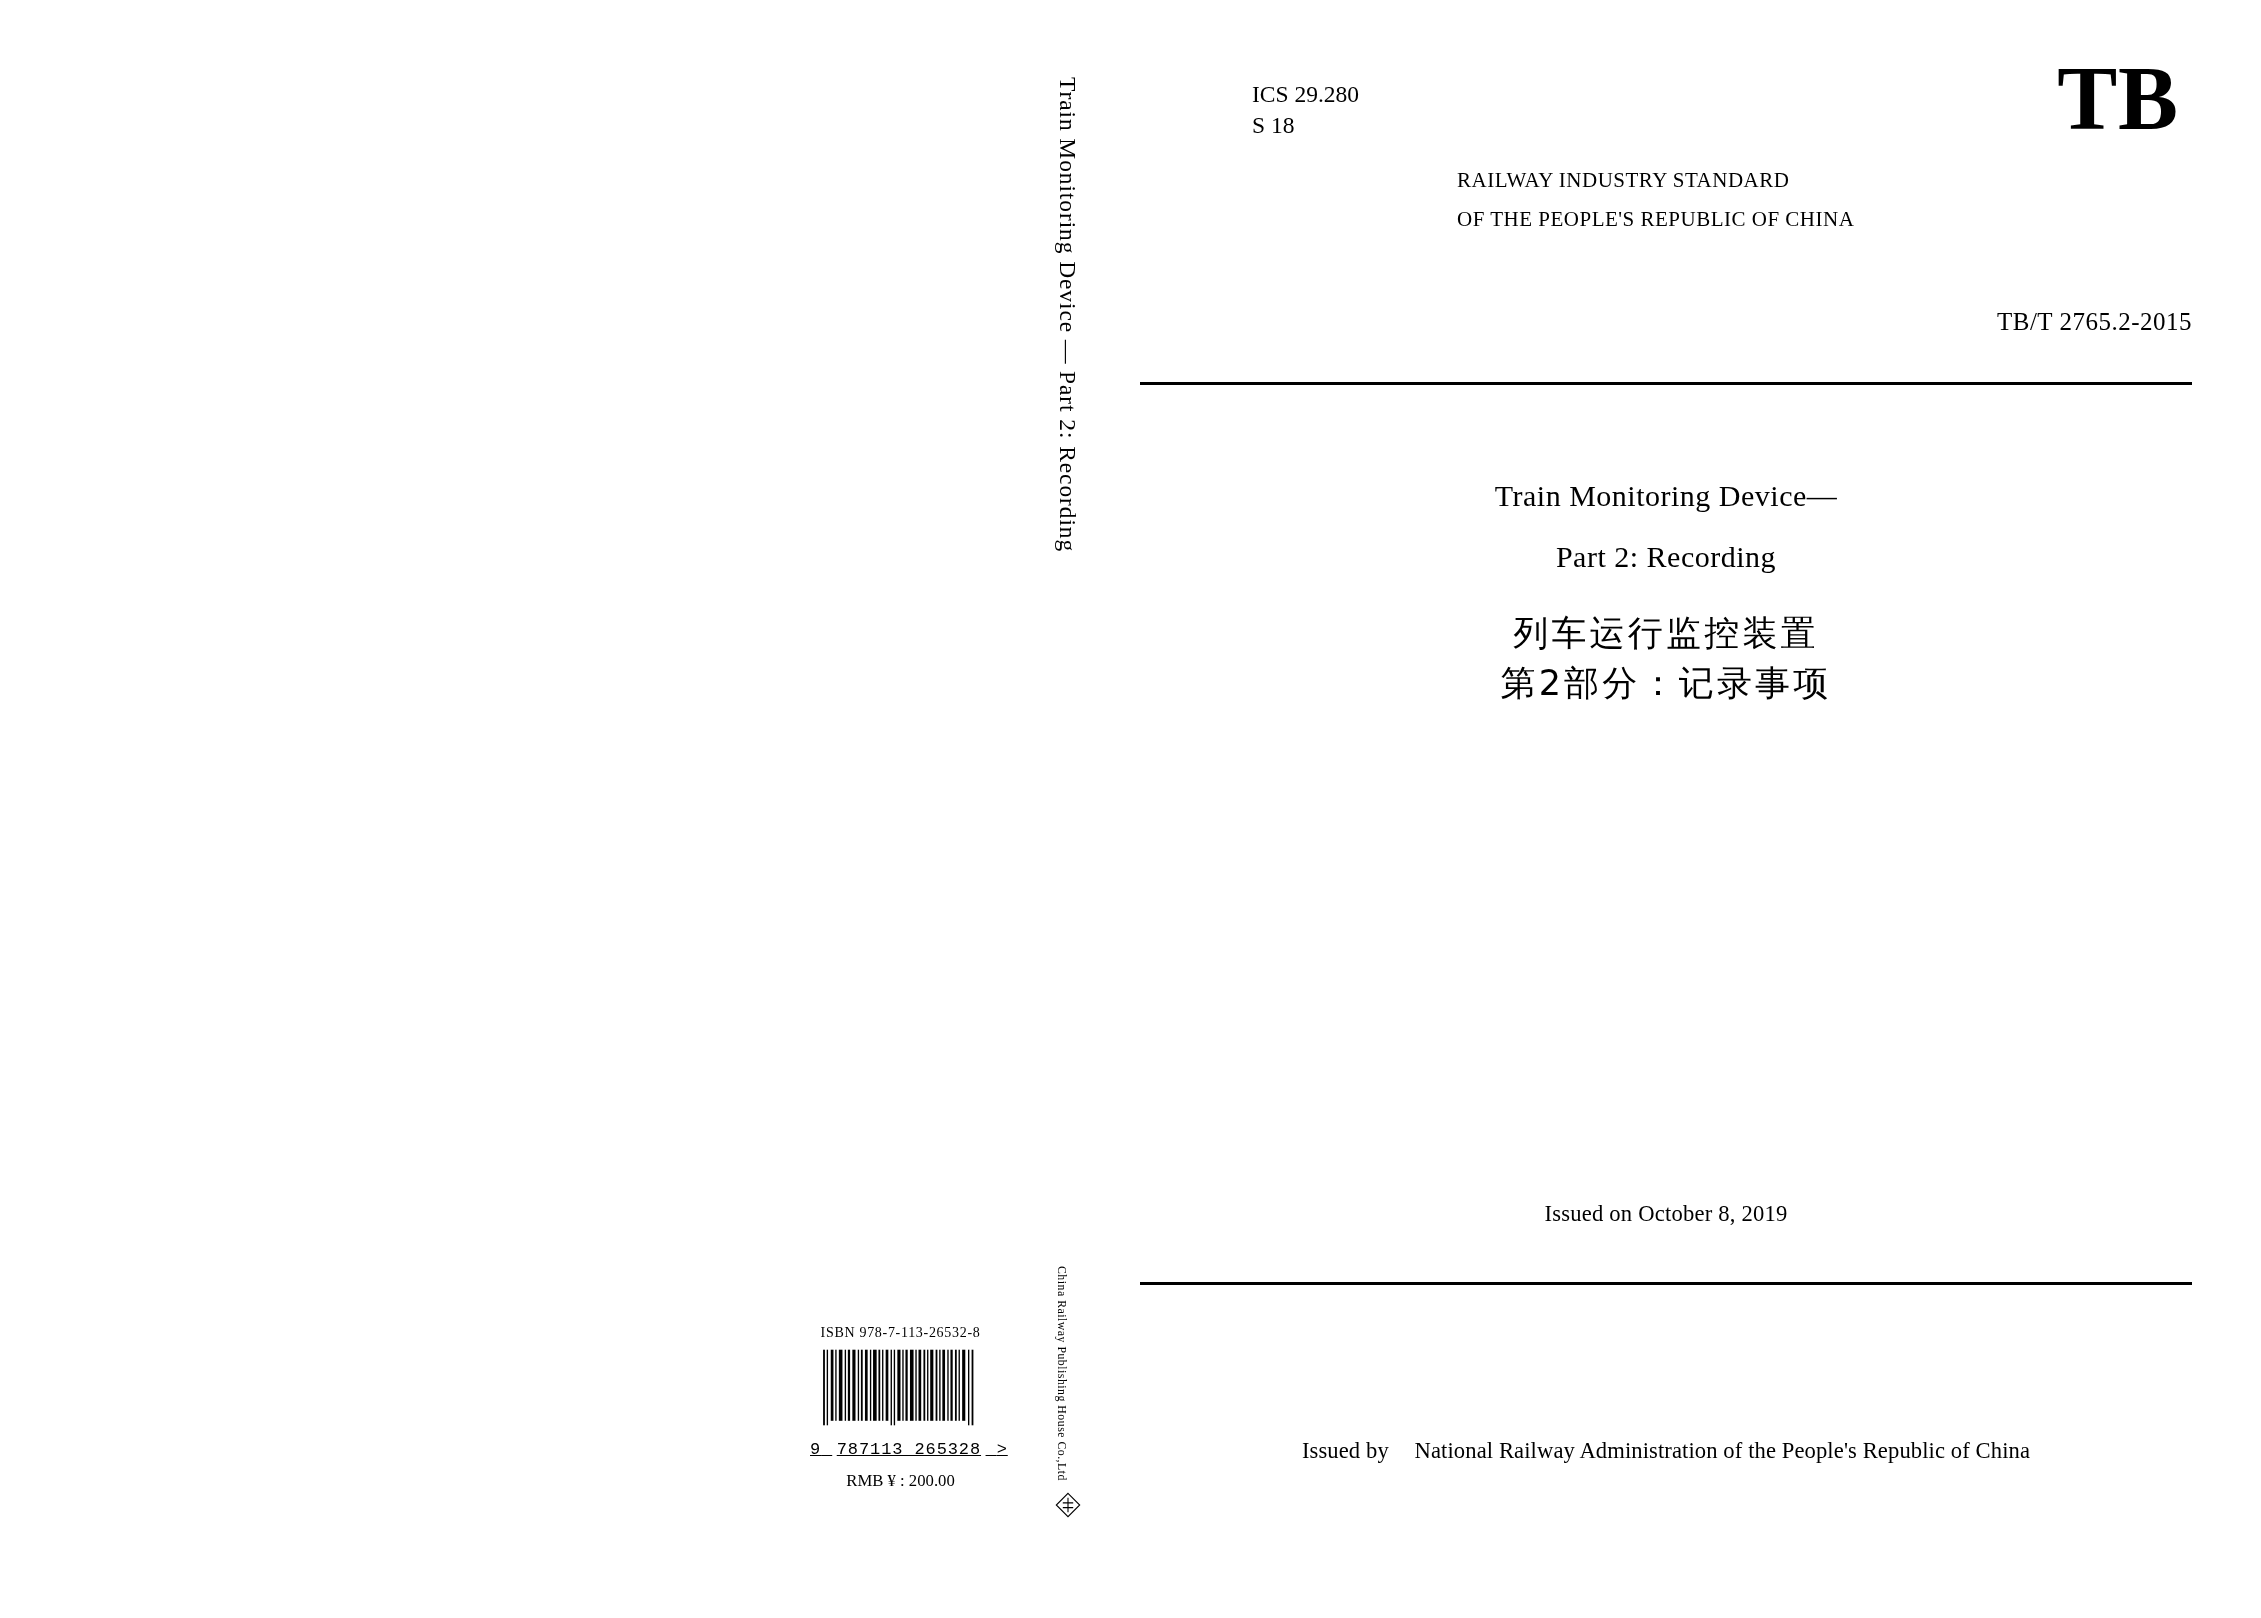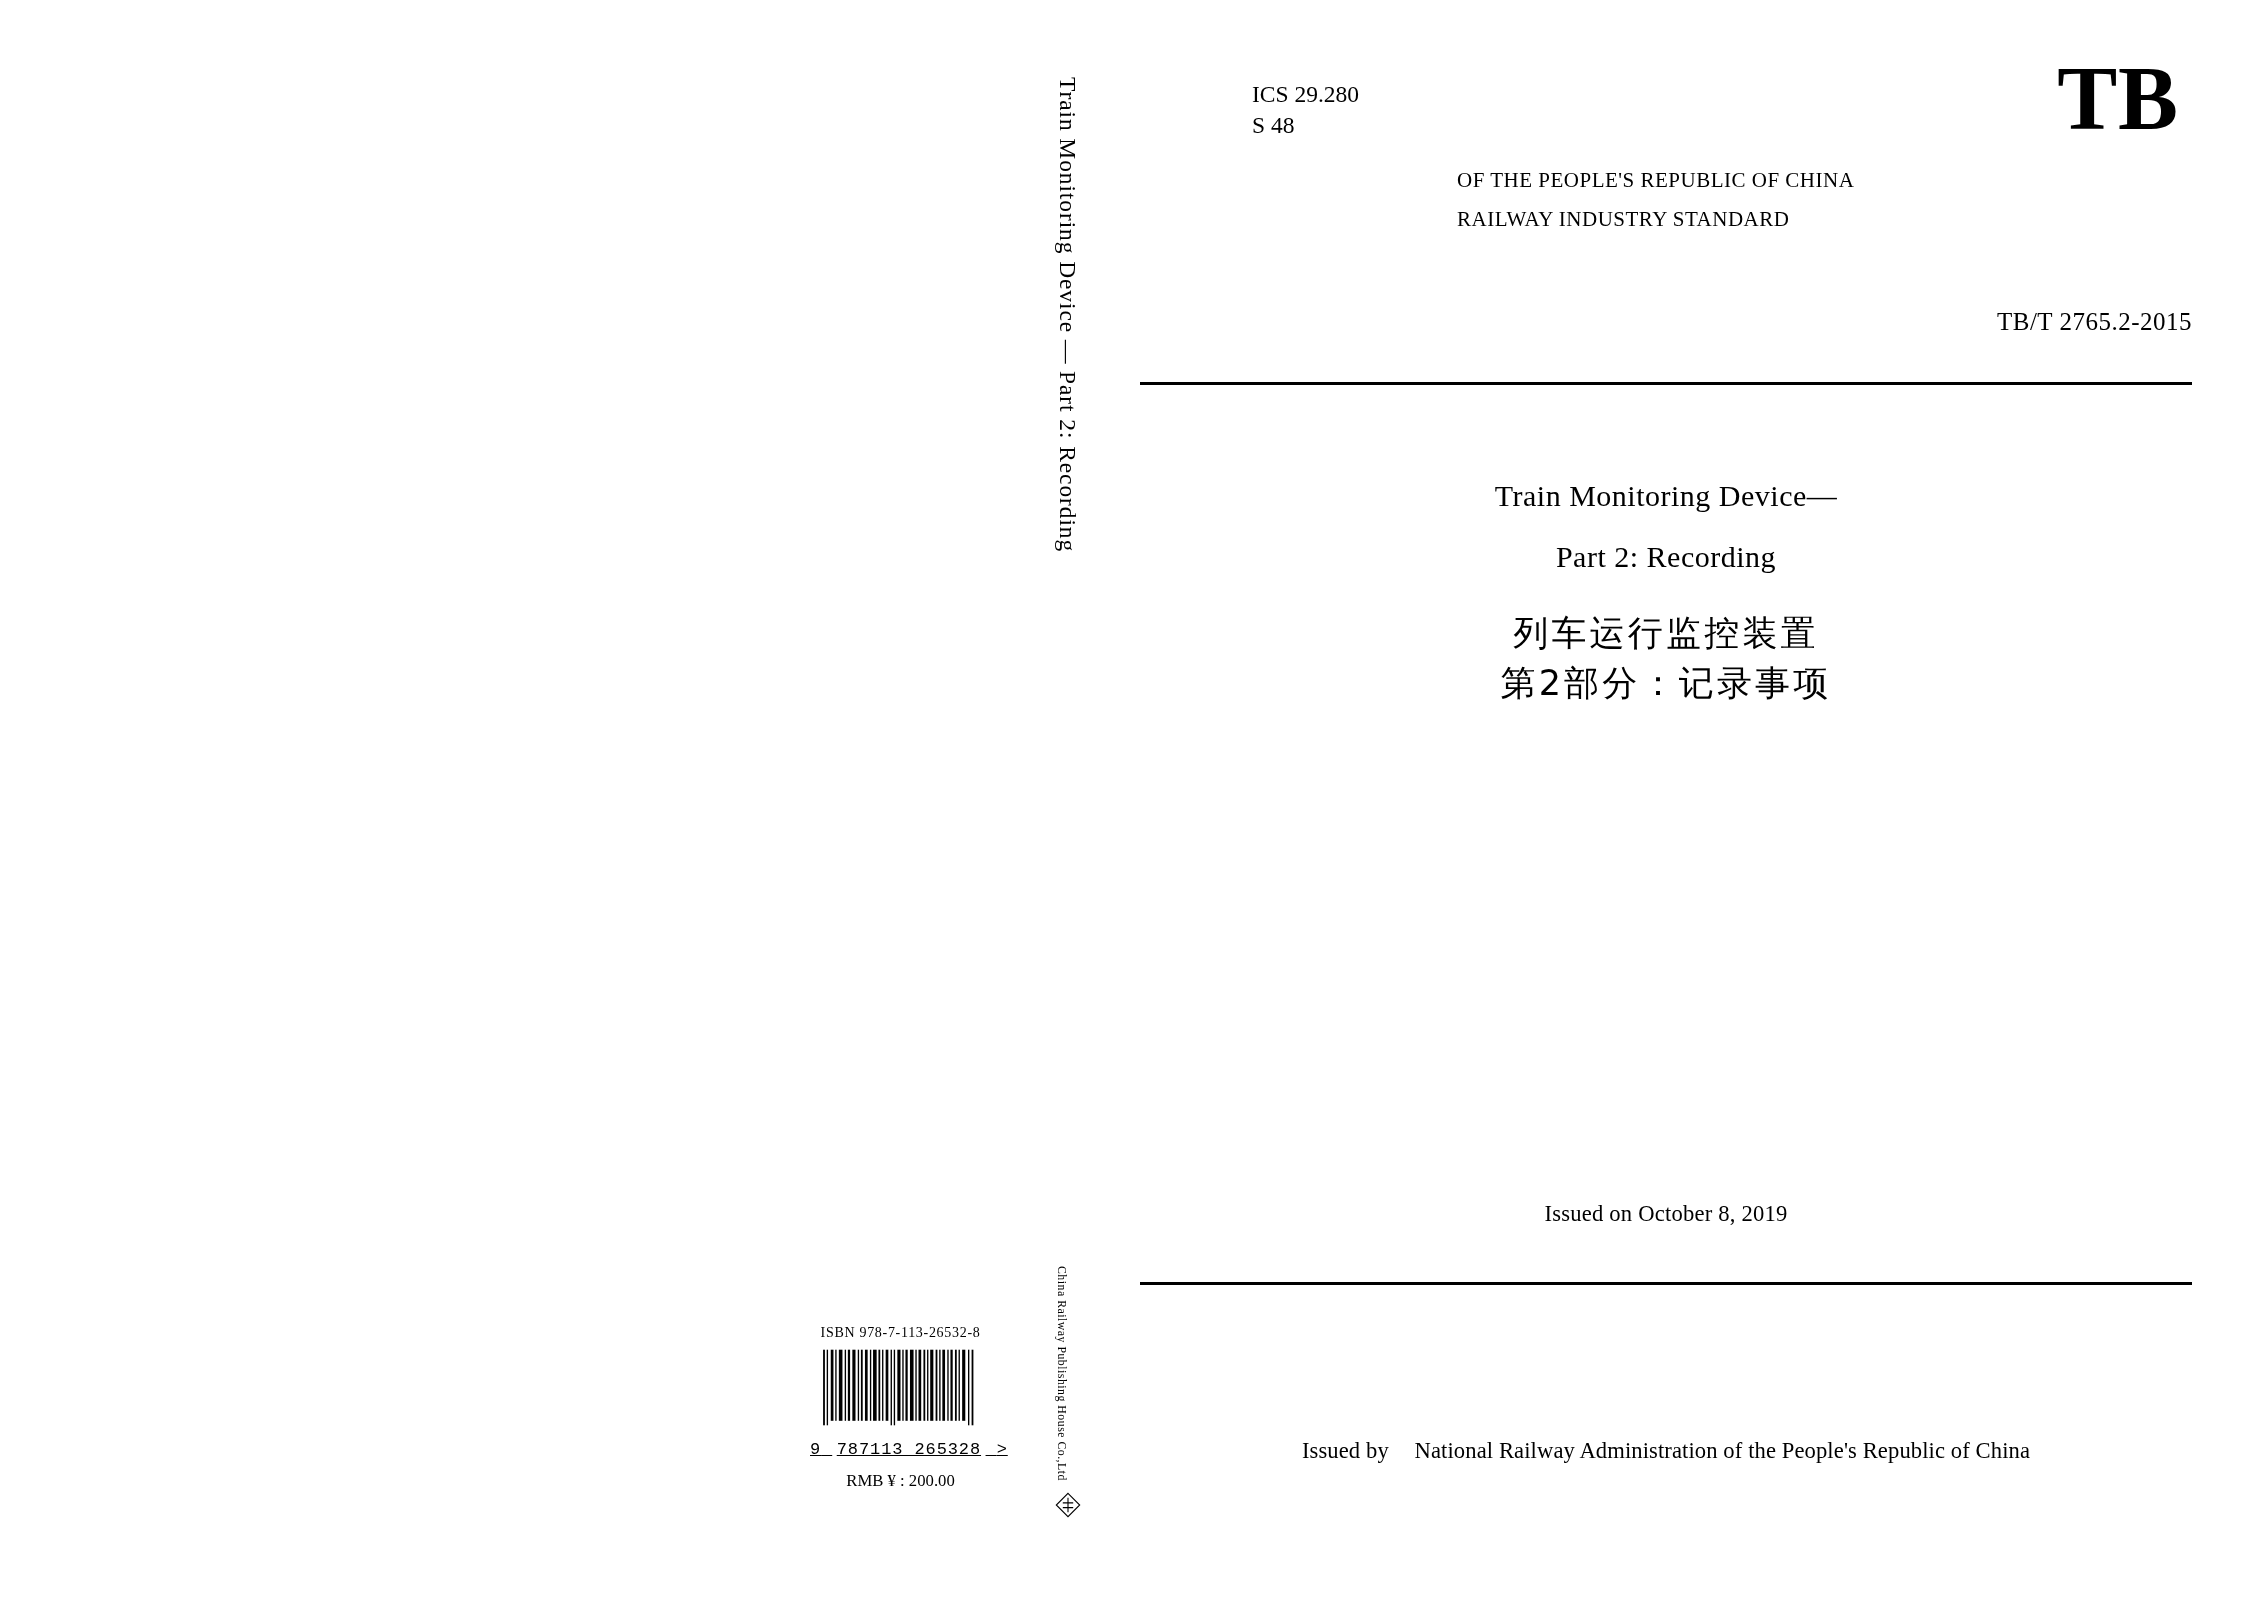--- a/index.html
+++ b/index.html
@@ -268,26 +268,26 @@
     <svg class="publisher-logo" viewBox="0 0 60 60">
       <polygon points="30,3 57,30 30,57 3,30" fill="none" stroke="#000" stroke-width="2.5"></polygon>
       <path d="M30 13 L30 47 M18 25 L42 25 M18 36 L42 36" stroke="#000" stroke-width="2.5" fill="none"></path>
     </svg>
   </div>
 
   <div class="front-cover">
 
     <div class="ics-block">
       <div>ICS 29.280</div>
-      <div>S 48</div>
+      <div>S 18</div>
     </div>
 
     <div class="std-org">
+      <div>RAILWAY INDUSTRY STANDARD</div>
       <div>OF THE PEOPLE'S REPUBLIC OF CHINA</div>
-      <div>RAILWAY INDUSTRY STANDARD</div>
     </div>
 
     <div class="tb-logo">TB</div>
 
     <div class="std-number">TB/T 2765.2-2015</div>
 
     <div class="rule-top"></div>
 
     <div class="titles">
       <div class="title-en1">Train Monitoring Device—</div>

